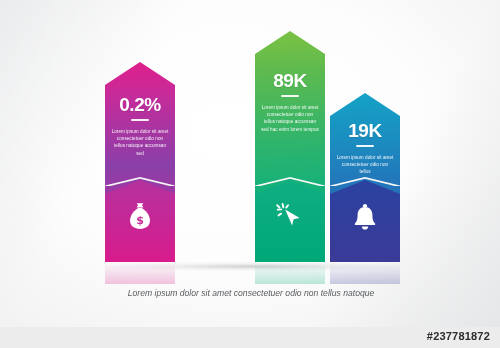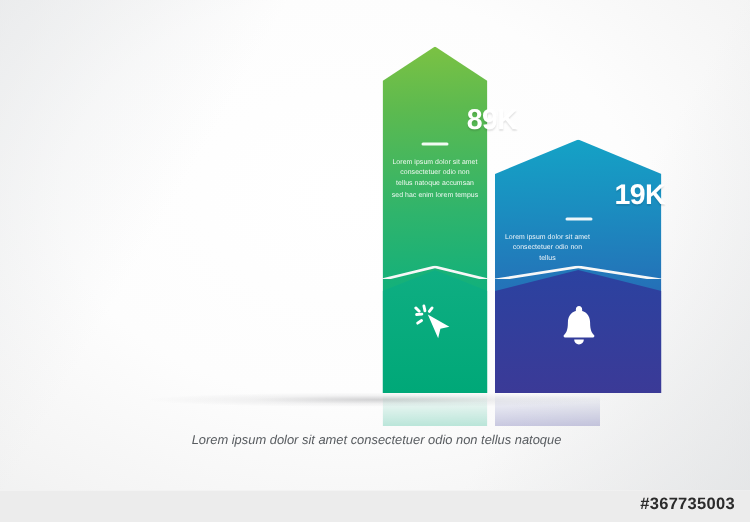--- a/index.html
+++ b/index.html
@@ -185,48 +185,67 @@
 
 <div id="stage">
 
   <div class="canvas"></div>
   <div class="canvas-vignette"></div>
 
   <div class="floor-shadow"></div>
 
   <div class="chart">
 
+    <div class="col" id="col0" style="left:105px; top:62px; height:200px;">
+      <div class="arrow" style="background:linear-gradient(178deg, #e01f8b 0%, #c42c9b 18%, #8a3fa8 52%, #a9349f 74%, #d81b8c 100%);"></div>
+      <div class="chevron-gap" style="top:115px;"></div>
+      <div class="lower" style="top:118px; height:82px; background:linear-gradient(180deg,#b5329f 0%, #d81b8c 100%);"></div>
+
+      <div class="value" style="top:32px;">0.2%</div>
+      <div class="rule" style="top:57px;"></div>
+      <div class="desc" style="top:66px;">Lorem ipsum dolor sit amet consectetuer odio non tellus natoque accumsan sed</div>
+
+      <div class="icon-wrap" style="top:140px;">
+        <svg width="26" height="28" viewBox="0 0 26 28" aria-hidden="true">
+          <path d="M9.6 1.2 h6.8 l-1.4 2.1 1.4 2.1 h-6.8 l1.5-2.1 z" fill="#ffffff"></path>
+          <path d="M11.4 6.0 c-3.6 1.8 -8.4 6.8 -8.4 12.6 c0 5.2 4.2 8.4 10 8.4 c5.8 0 10 -3.2 10 -8.4 c0 -5.8 -4.8 -10.8 -8.4 -12.6 z" fill="#ffffff"></path>
+          <text x="13" y="22.4" font-family="DejaVu Sans, sans-serif" font-size="11" font-weight="bold" fill="#c92d99" text-anchor="middle">$</text>
+        </svg>
+      </div>
+
+      <div class="reflection" style="left:0; background:linear-gradient(180deg,#d81b8c 0%, #c02a93 100%);"></div>
+    </div>
 
 
     <div class="col" id="col2" style="left:255px; top:31px; height:231px;">
       <div class="arrow" style="background:linear-gradient(178deg, #7cc243 0%, #5dba4f 18%, #2fb46c 48%, #10b07c 72%, #00a878 100%);"></div>
       <div class="chevron-gap" style="top:146px;"></div>
       <div class="lower" style="top:149px; height:82px; background:linear-gradient(180deg,#0fae82 0%, #00a878 100%);"></div>
 
-      <div class="value" style="top:39px;padding-left:38px;">89K</div>
+      <div class="value" style="top:39px;">89K</div>
       <div class="rule" style="top:64px;"></div>
       <div class="desc" style="top:73px;">Lorem ipsum dolor sit amet consectetuer odio non tellus natoque accumsan sed hac enim lorem tempus</div>
 
       <div class="icon-wrap" style="top:171px;">
         <svg width="28" height="28" viewBox="0 0 28 28" aria-hidden="true">
           <g fill="#ffffff">
             <path d="M9.2 7.6 l14.4 8.3 -6.0 1.3 -1.5 6.3 z"></path>
             <rect x="6.0" y="1.0" width="1.9" height="5.2" rx="0.9" transform="rotate(-12 7 3.6)"></rect>
             <rect x="0.8" y="6.6" width="5.4" height="1.9" rx="0.9" transform="rotate(-4 3.5 7.5)"></rect>
             <rect x="1.4" y="1.9" width="1.9" height="5.0" rx="0.9" transform="rotate(-46 2.3 4.4)"></rect>
             <rect x="1.2" y="11.6" width="5.0" height="1.9" rx="0.9" transform="rotate(-34 3.7 12.5)"></rect>
             <rect x="10.2" y="2.0" width="1.9" height="4.8" rx="0.9" transform="rotate(38 11.1 4.4)"></rect>
           </g>
         </svg>
       </div>
 
       <div class="reflection" style="left:0; background:linear-gradient(180deg,#00a878 0%, #0cae80 100%);"></div>
     </div>
 
-    <div class="col" id="col3" style="left:330px; top:93px; height:169px;padding-left:41px;">
+    <div class="col" id="col3" style="left:330px; top:93px; height:169px;">
       <div class="arrow" style="background:linear-gradient(178deg, #14a3c6 0%, #1b8dc0 28%, #2472b8 58%, #2f55a9 82%, #3b3a97 100%);"></div>
       <div class="chevron-gap" style="top:84px;"></div>
       <div class="lower" style="top:87px; height:82px; background:linear-gradient(180deg,#2b42a0 0%, #3b3a97 100%);"></div>
 
       <div class="value" style="top:27px;">19K</div>
       <div class="rule" style="top:52px;"></div>
       <div class="desc" style="top:61px;">Lorem ipsum dolor sit amet consectetuer odio non tellus</div>
 
       <div class="icon-wrap" style="top:110px;">
         <svg width="26" height="28" viewBox="0 0 26 28" aria-hidden="true">
@@ -241,16 +260,16 @@
       <div class="reflection" style="left:0; background:linear-gradient(180deg,#3b3a97 0%, #3340a0 100%);"></div>
     </div>
 
   </div>
 
   <div class="caption">
     <div>Lorem ipsum dolor sit amet consectetuer odio non tellus natoque</div>
   </div>
 
   <div class="id-bar">
-    <div class="id-text">#367735003</div>
+    <div class="id-text">#237781872</div>
   </div>
 
 </div>
 
 </body></html>

